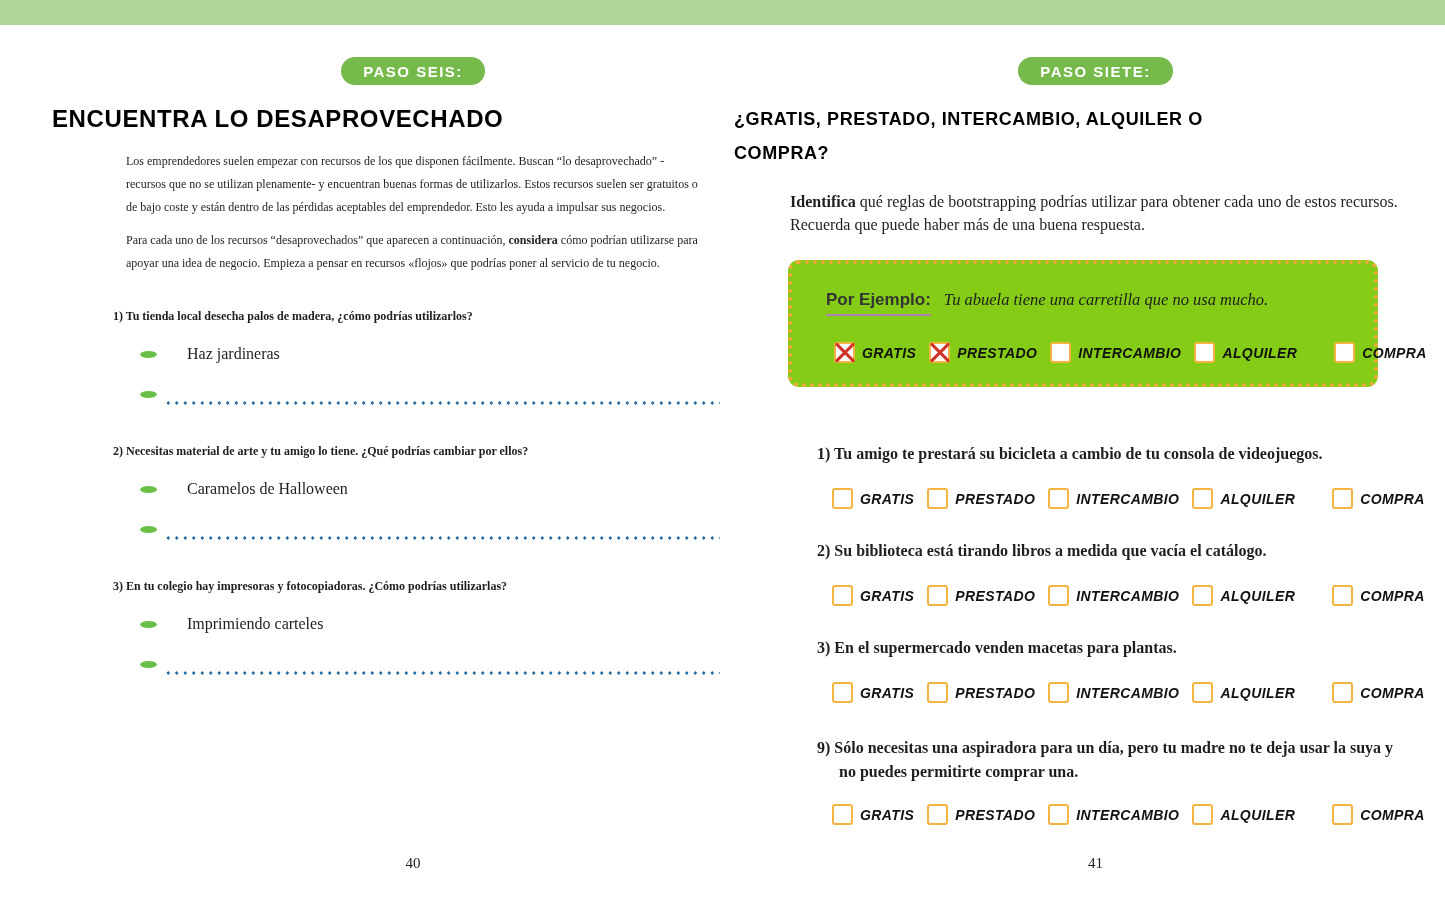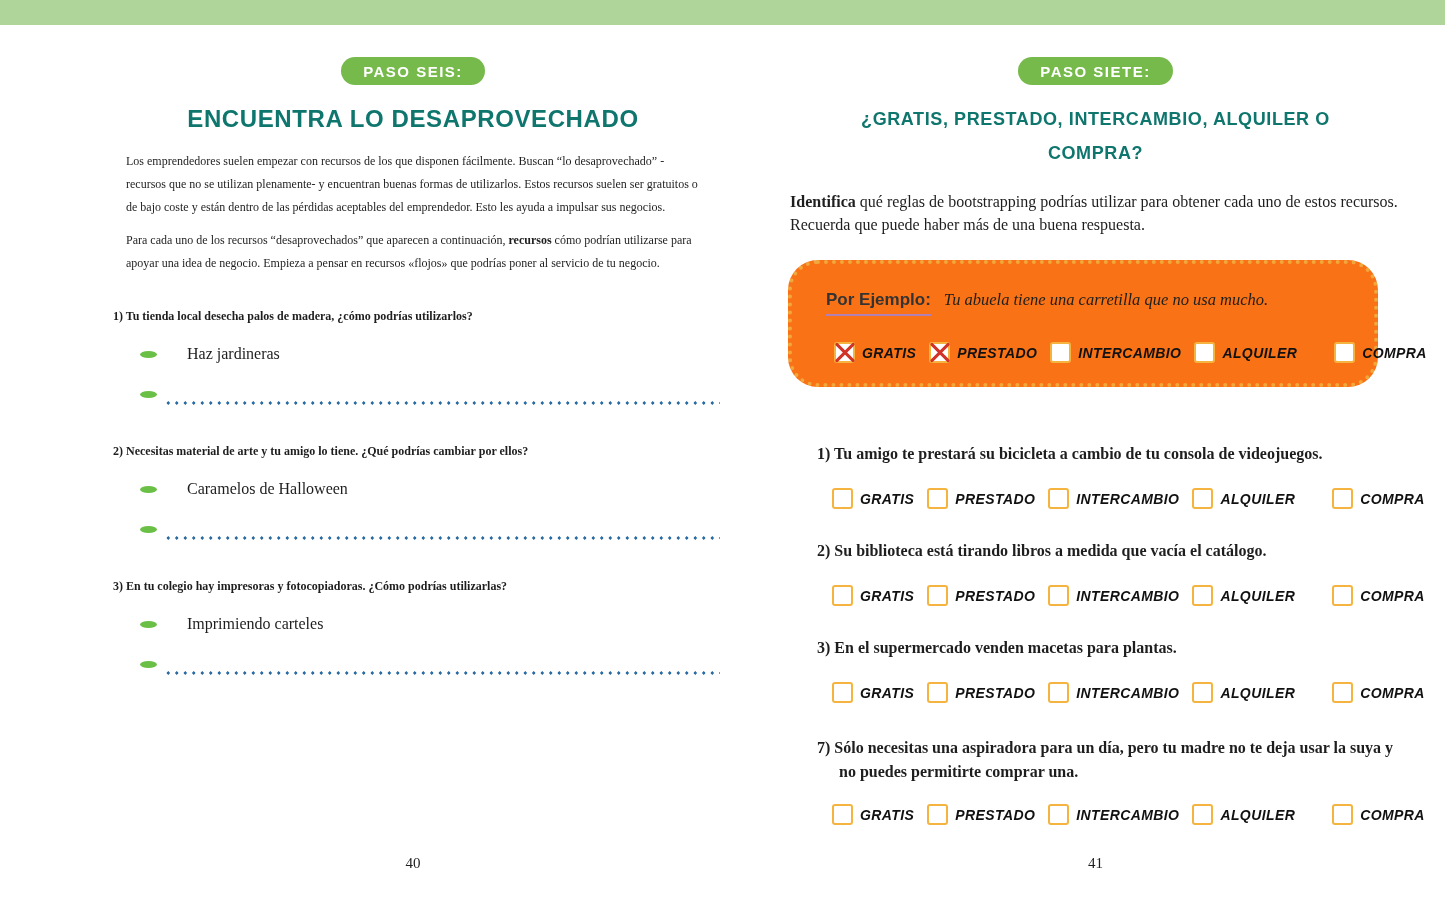--- a/index.html
+++ b/index.html
@@ -14,21 +14,21 @@
   .page-right { left:734px; width:723px; }
 
   .badge-wrap { text-align:center; margin-top:32px; }
   .badge {
     display:inline-block; background:#77ba4c; color:#ffffff;
     font-family:"Liberation Sans", sans-serif; font-weight:700; font-size:15px;
     letter-spacing:1.5px; padding:6px 22px 5px 22px; border-radius:14px;
   }
 
   .title {
-    margin-top:20px; text-align:center; color:#0f766e;
+    margin-top:20px; color:#000000;
     font-family:"Liberation Sans", sans-serif; font-weight:800;
     font-size:24px; letter-spacing:0.6px;
   }
   .title-right { margin-top:17px; font-size:18px; line-height:34px; }
 
   .para { margin:17px 72px 0 74px; font-size:12px; line-height:23px; }
   .para2 { margin-top:10px; }
   .para b { font-weight:bold; }
 
   .qblock { margin:31px 55px 0 61px; }
@@ -44,21 +44,21 @@
     background-size:8.5px 4px;
   }
 
   .page-num { position:absolute; top:830px; left:0; width:100%; text-align:center; font-size:15px; }
 
   .intro { margin:20px 58px 0 56px; font-size:16px; line-height:23px; }
   .intro b { font-weight:bold; }
 
   .example-box {
     position:relative; margin:24px 4px 0 54px; width:582px; height:119px;
-    background:#f97316; border:4px dotted #f0a73c; border-radius:30px;
+    background:#84cc16; border:4px dotted #f0a73c; border-radius:11px;
   }
   .ex-label-row { margin:26px 0 0 34px; display:flex; align-items:baseline; }
   .ex-label {
     font-family:"Liberation Sans", sans-serif; font-weight:700; font-size:17px; color:#333333;
     border-bottom:2px solid #b181b5; padding-bottom:4px;
   }
   .ex-text { margin-left:13px; font-style:italic; font-size:16.5px; }
 
   .cb-row { display:flex; align-items:center; }
   .cb-row-box { margin:26px 0 0 42px; }
@@ -90,21 +90,21 @@
 
 <div class="topbar"></div>
 
 <div class="page page-left">
   <div class="badge-wrap">
     <span class="badge">PASO SEIS:</span>
   </div>
   <div class="title">ENCUENTRA LO DESAPROVECHADO</div>
 
   <p class="para"><span>Los emprendedores suelen empezar con recursos de los que disponen fácilmente. Buscan “lo desaprovechado” -recursos que no se utilizan plenamente- y encuentran buenas formas de utilizarlos. Estos recursos suelen ser gratuitos o de bajo coste y están dentro de las pérdidas aceptables del emprendedor. Esto les ayuda a impulsar sus negocios.</span></p>
-  <p class="para para2"><span>Para cada uno de los recursos “desaprovechados” que aparecen a continuación, </span><b>recursos</b><span> cómo podrían utilizarse para apoyar una idea de negocio. Empieza a pensar en recursos «flojos» que podrías poner al servicio de tu negocio.</span></p>
+  <p class="para para2"><span>Para cada uno de los recursos “desaprovechados” que aparecen a continuación, </span><b>considera</b><span> cómo podrían utilizarse para apoyar una idea de negocio. Empieza a pensar en recursos «flojos» que podrías poner al servicio de tu negocio.</span></p>
 
   <div class="qblock">
     <div class="q-label">1) Tu tienda local desecha palos de madera, ¿cómo podrías utilizarlos?</div>
     <div class="answer-row">
       <span class="leaf"></span>
       <span class="answer-text">Haz jardineras</span>
     </div>
     <div class="blank-row">
       <span class="leaf"></span>
       <span class="dotline"></span>
@@ -243,21 +243,21 @@
     <span class="cb-item">
       <span class="checkbox"></span>
       <span class="cb-label">ALQUILER</span>
     </span>
     <span class="cb-item">
       <span class="checkbox"></span>
       <span class="cb-label">COMPRA</span>
     </span>
   </div>
 
-  <div class="rq rq-4">7) Sólo necesitas una aspiradora para un día, pero tu madre no te deja usar la suya y no puedes permitirte comprar una.</div>
+  <div class="rq rq-4">9) Sólo necesitas una aspiradora para un día, pero tu madre no te deja usar la suya y no puedes permitirte comprar una.</div>
   <div class="cb-row cb-row-q" style="margin-top:20px">
     <span class="cb-item">
       <span class="checkbox"></span>
       <span class="cb-label">GRATIS</span>
     </span>
     <span class="cb-item">
       <span class="checkbox"></span>
       <span class="cb-label">PRESTADO</span>
     </span>
     <span class="cb-item">

